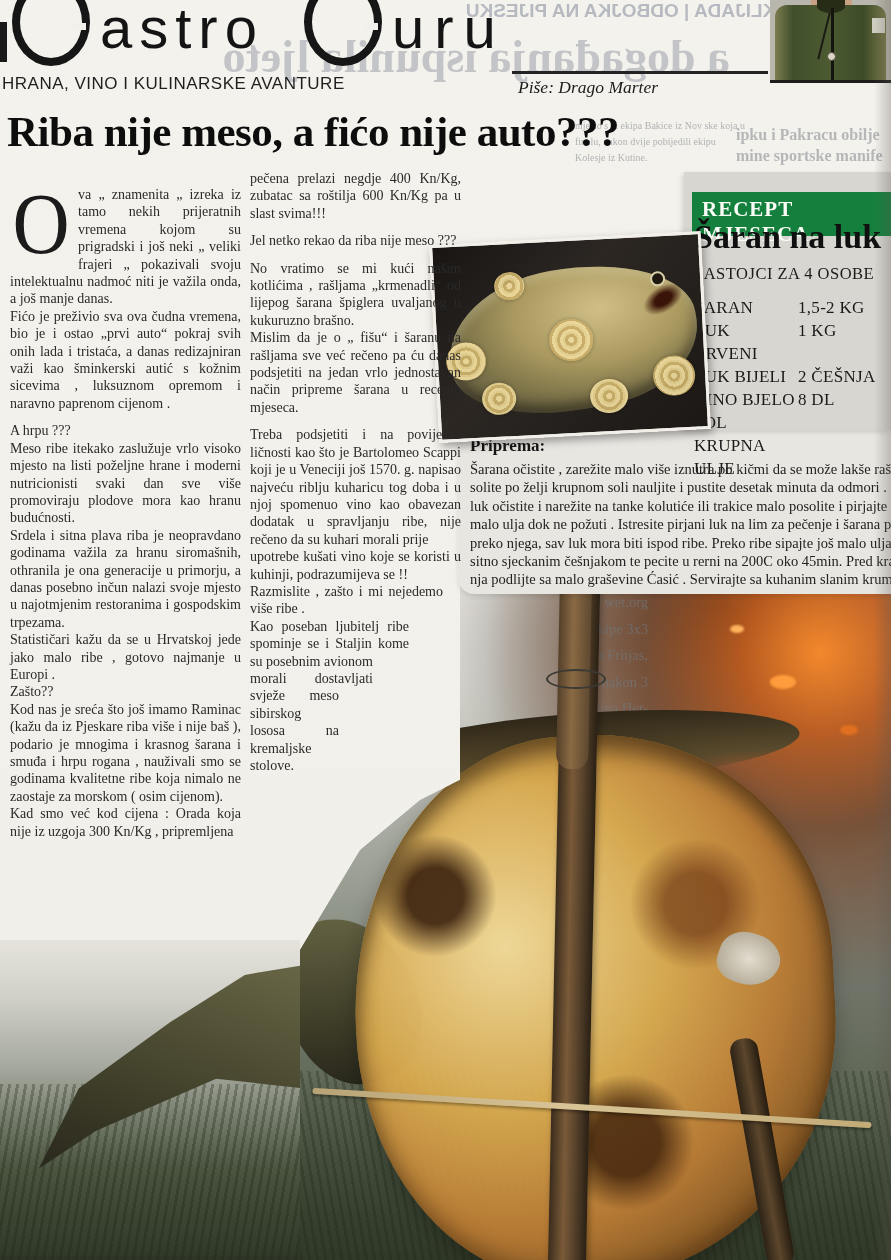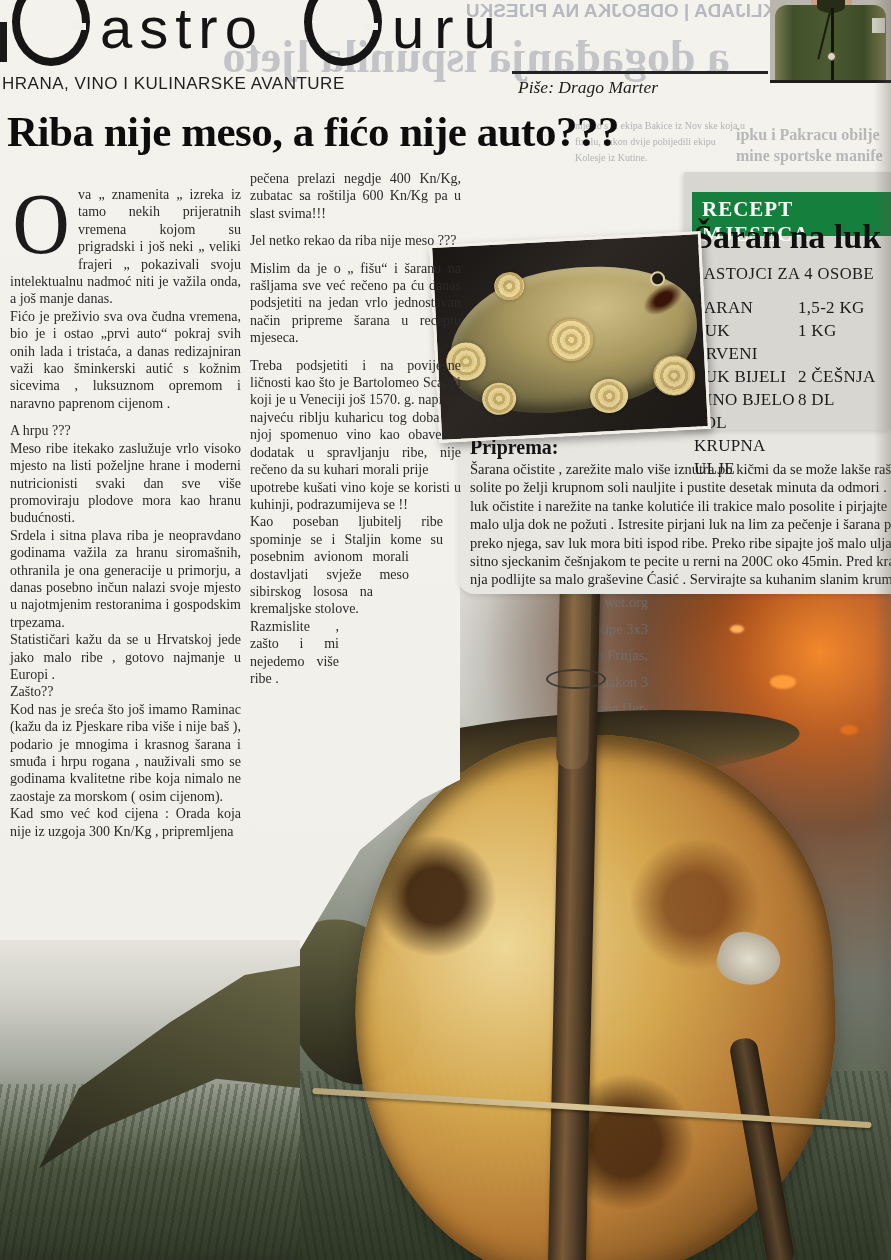--- a/index.html
+++ b/index.html
@@ -88,21 +88,21 @@
     background:#1f1910; border:2px solid #d9cfa8; z-index:3;}
   .tray-gill { position:absolute; right:6%; top:26%; width:44px; height:26px; border-radius:50%;
     background:radial-gradient(ellipse, #3a1408 30%, rgba(58,20,8,0) 70%); transform:rotate(-30deg); z-index:2;}
   .ring { position:absolute; border-radius:50%;
     background:repeating-radial-gradient(circle, #ecd99b 0 3px, #c9ae6a 3px 6px, #e3cf8f 6px 8px);
     box-shadow:0 0 4px rgba(0,0,0,.3); opacity:.95; z-index:2; }
 
   
   .prep { left:458px; top:430px; width:433px; height:164px; background:#e8e6e1;
     border-radius:12px 0 0 16px; z-index:4; box-shadow:0 2px 5px rgba(0,0,0,.1); }
-  .prep-label { position:absolute; left:12px; top:6px; font-size:20px; font-weight:bold; color:#161616; }
+  .prep-label { position:absolute; left:12px; top:6px; font-size:17px; font-weight:bold; color:#161616; }
   .prep-lines { position:absolute; left:12px; top:30px; width:470px; }
   .prep-lines div { white-space:nowrap; overflow:hidden; font-size:14.5px; line-height:18.4px; color:#222; }
 
   
   .photo-main { left:300px; top:585px; width:591px; height:675px; z-index:3; overflow:hidden;
     clip-path:polygon(160px 0px, 591px 0px, 591px 675px, 0px 675px, 0px 365px, 30px 315px,
       60px 265px, 120px 215px, 160px 195px);
     background:
       radial-gradient(circle at 88% 10%, rgba(255,140,40,.92) 0%, rgba(205,92,22,.8) 10%, rgba(122,56,18,.55) 22%, rgba(60,40,25,0) 42%),
       radial-gradient(circle at 72% 3%, rgba(40,36,32,.9) 0%, rgba(40,36,32,0) 36%),
@@ -212,33 +212,34 @@
       </div>
   </div>
 
   <div class="abs col col2">
     <div>
 
     <p class="body-p">pečena prelazi negdje 400 Kn/Kg, zubatac sa roštilja 600 Kn/Kg pa u slast svima!!!</p>
         <p class="body-p"></p>
         <p class="body-p">Jel netko rekao da riba nije meso ???</p>
         <p class="body-p"></p>
+        <p class="body-p">No vratimo se mi kući našim kotlićima , rašljama „krmenadli“ od lijepog šarana špiglera uvaljanog u kukuruzno brašno.</p>
         <p class="body-p">Mislim da je o „ fišu“ i šaranu na rašljama sve već rečeno pa ću danas podsjetiti na jedan vrlo jednostavan način pripreme šarana u receptu mjeseca.</p>
         <p class="body-p"></p>
         <p class="body-p">Treba podsjetiti i na povijesne ličnosti kao što je Bartolomeo Scappi koji je u Veneciji još 1570. g. napisao najveću riblju kuharicu tog doba i u njoj spomenuo vino kao obavezan dodatak u spravljanju ribe, nije rečeno da su kuhari morali prije</p>
         <p class="body-p">upotrebe kušati vino koje se koristi u kuhinji, podrazumijeva se !!</p>
       </div>
     <span class="stair s1"></span>
     <span class="stair s2"></span>
     <span class="stair s3"></span>
     <span class="stair s4"></span>
     <div>
 
-    <p class="body-p">Kao poseban ljubitelj ribe spominje se i Staljin kome su posebnim avionom morali dostavljati svježe meso sibirskog lososa na kremaljske stolove.</p>
-        <p class="body-p">Razmislite , zašto i mi nejedemo više ribe .</p>
+    <p class="body-p">Razmislite , zašto i mi nejedemo više ribe .</p>
+        <p class="body-p">Kao poseban ljubitelj ribe spominje se i Staljin kome su posebnim avionom morali dostavljati svježe meso sibirskog lososa na kremaljske stolove.</p>
       </div>
   </div>
 
   <div class="abs recipe">
     <div class="recipe-bar">
       <span>RECEPT MJESECA</span>
     </div>
     <div class="recipe-title">Šaran na luk</div>
     <div class="recipe-servings">SASTOJCI ZA 4 OSOBE</div>
     <div class="ings">

